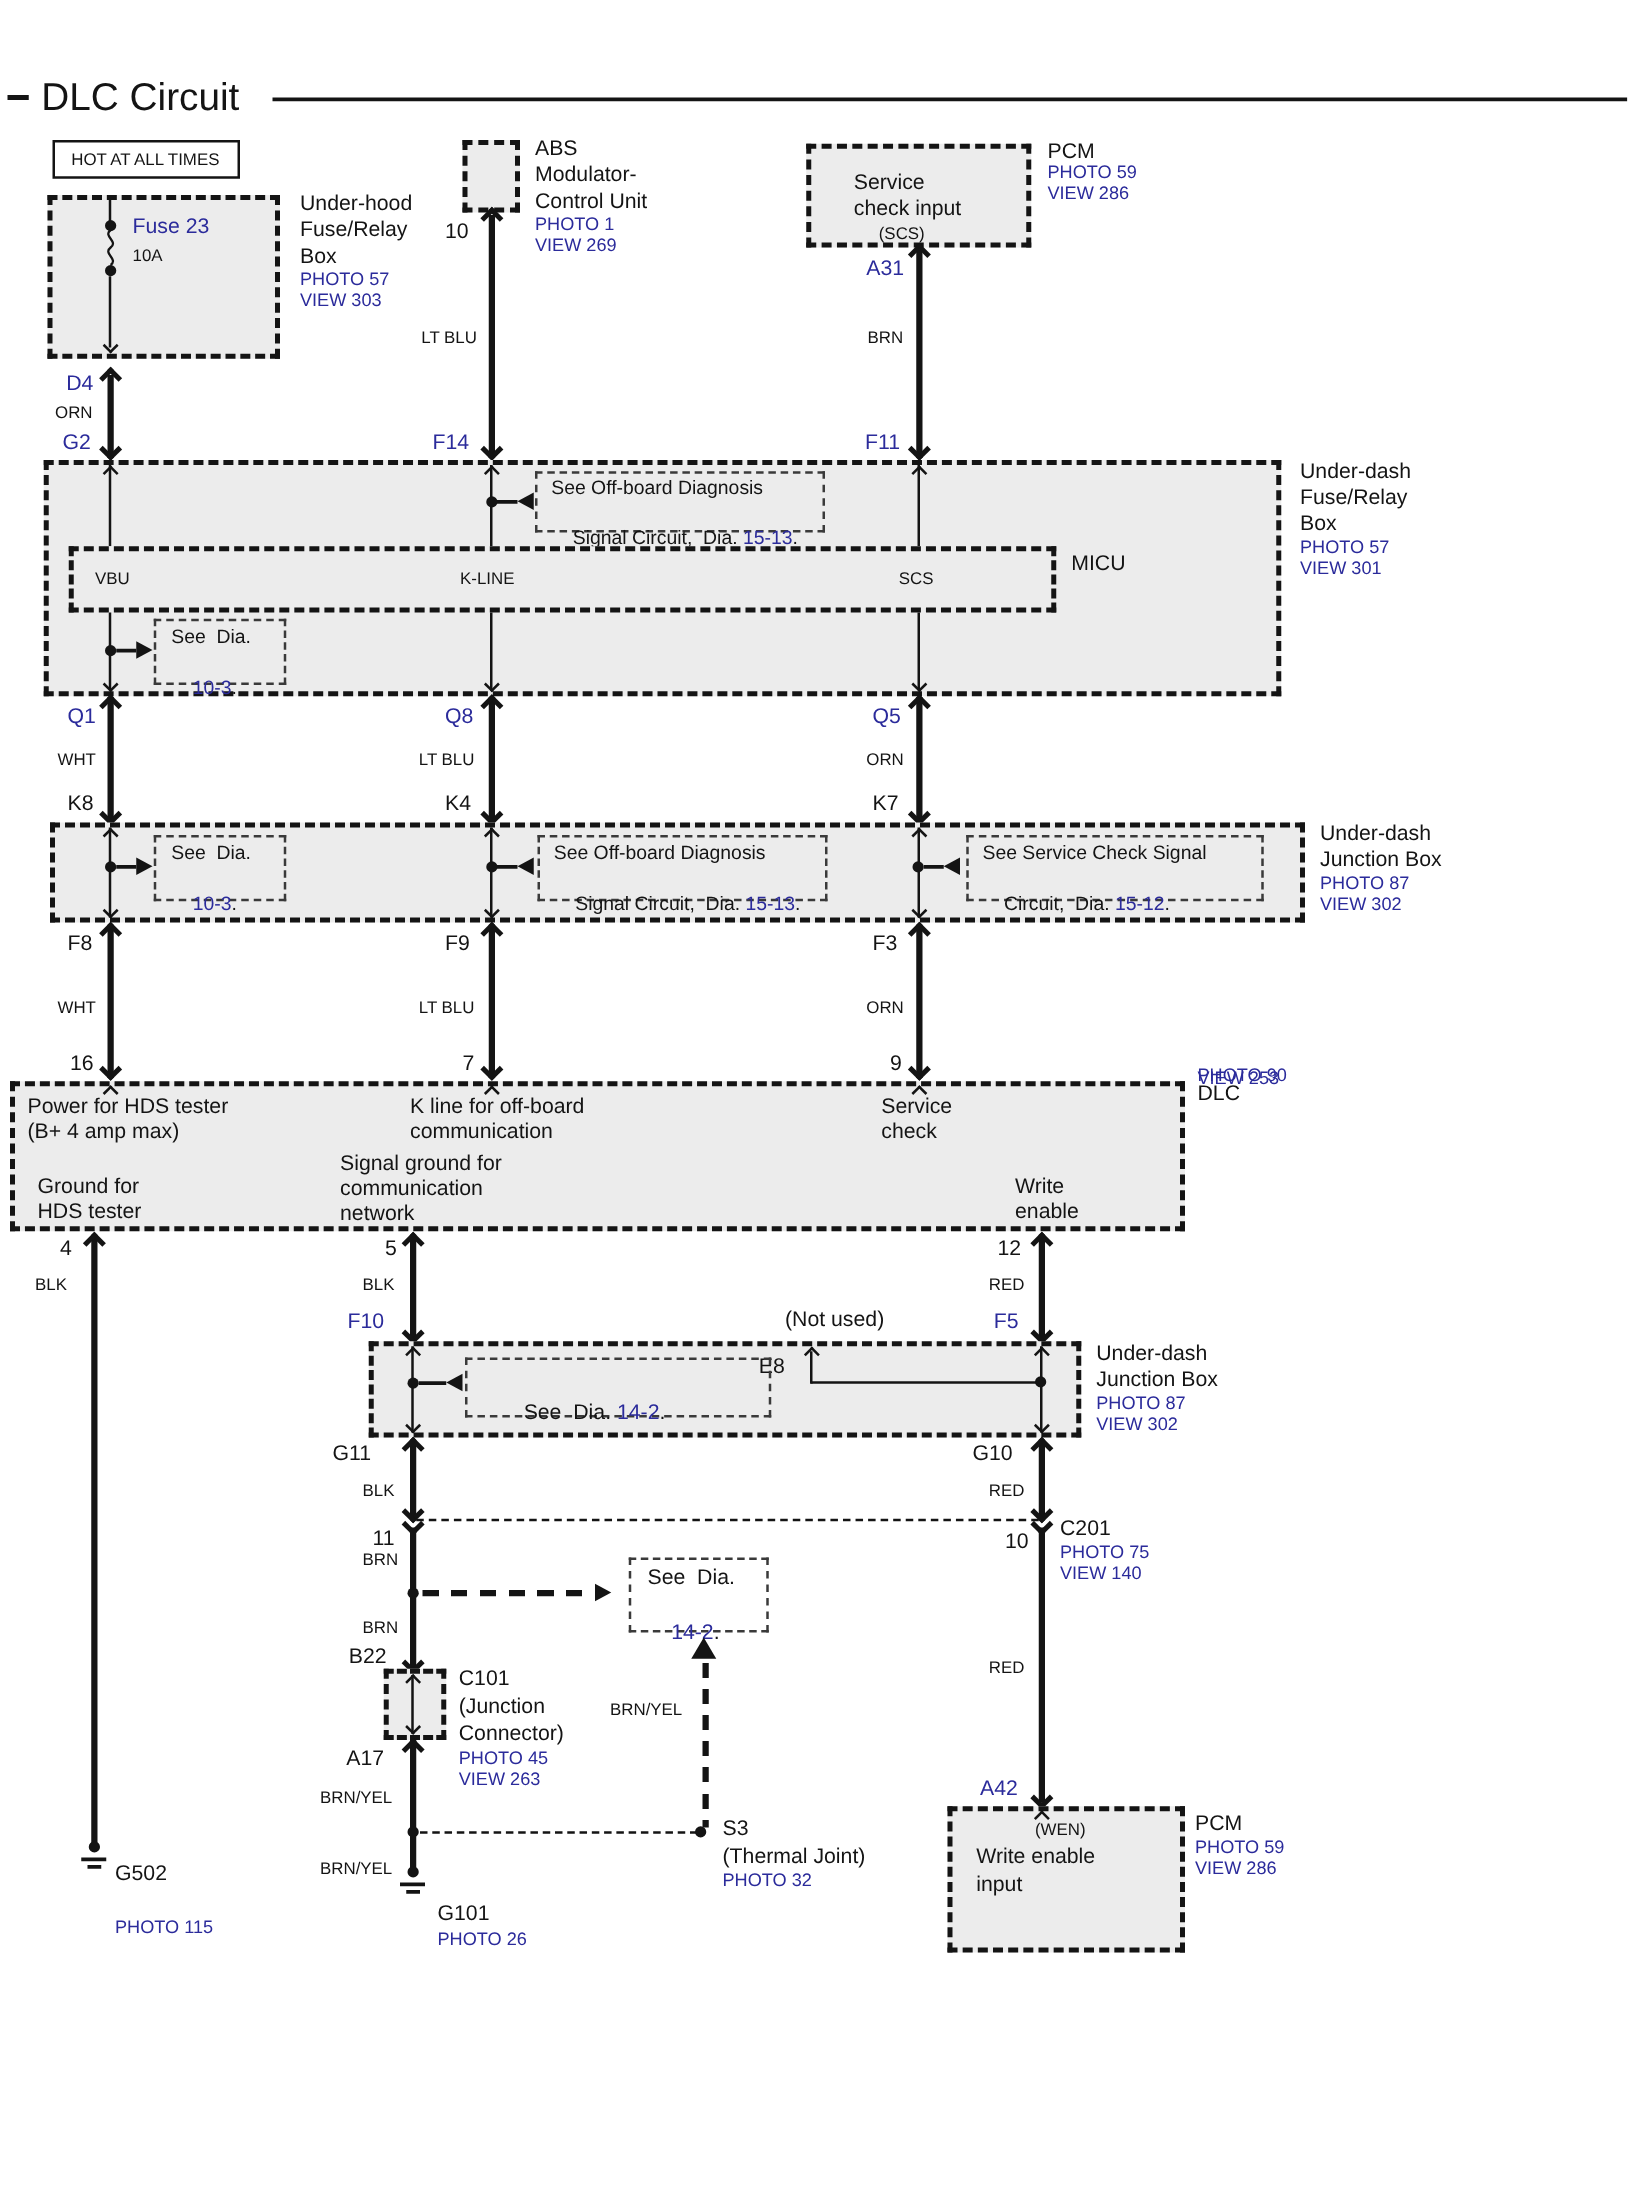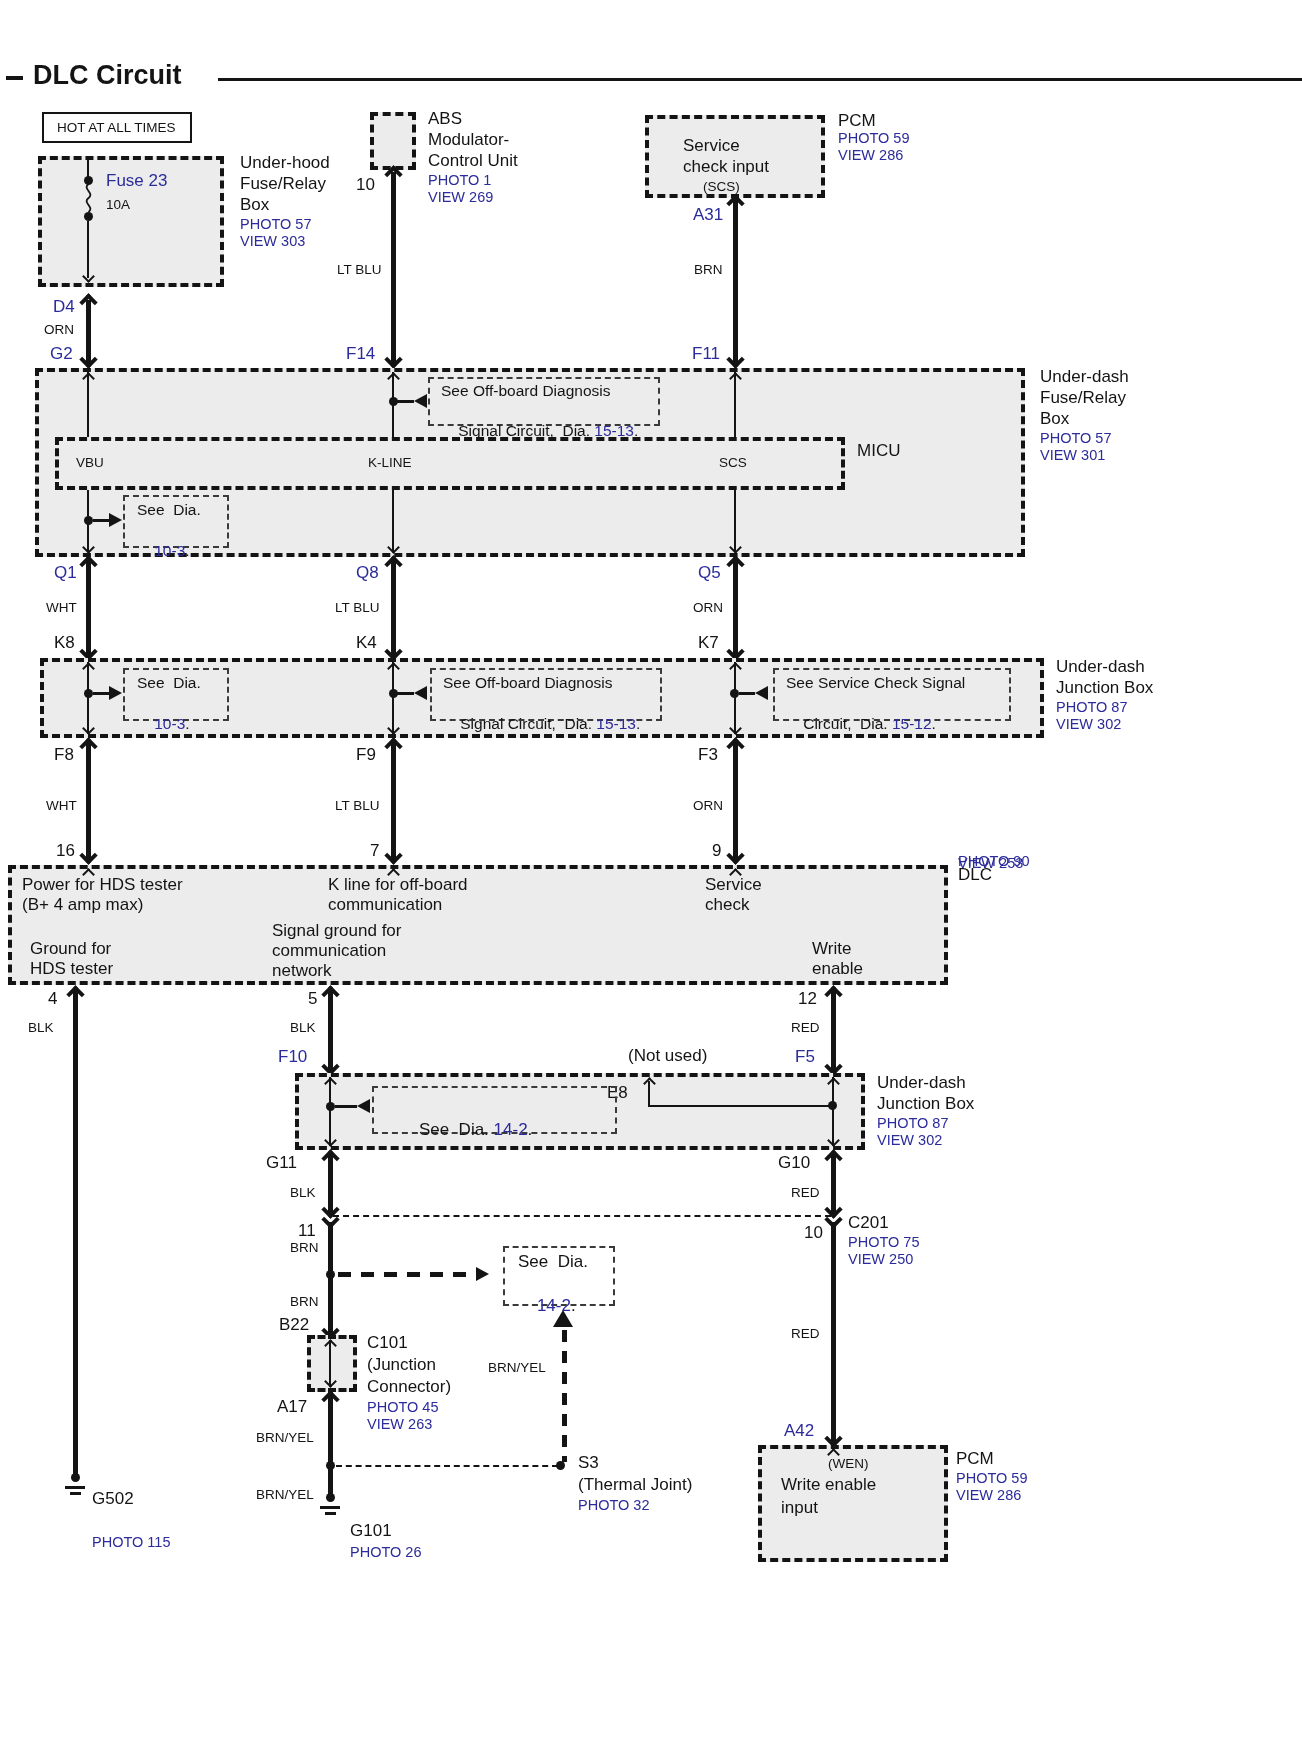--- a/index.html
+++ b/index.html
@@ -4,21 +4,21 @@
 <style>
   html,body{margin:0;padding:0;background:#fff}
   #canvas{position:relative;width:1302px;height:1751px;background:#ffffff;
           font-family:"Liberation Sans","DejaVu Sans",sans-serif;color:#141414;overflow:hidden}
   .abs{position:absolute;box-sizing:border-box}
   .txt{font-size:17px;line-height:21px;white-space:pre;color:#141414}
   .sm{font-size:13.5px;line-height:16px;white-space:pre;color:#141414}
   .pv{font-size:14.5px;line-height:17px;white-space:pre}
   .ref{font-size:15.5px;line-height:20px;white-space:pre}
   .big{font-size:38px;font-weight:bold;letter-spacing:-0.5px;white-space:pre}
-  .sub{font-size:27px;font-weight:bold;white-space:pre}
+  .sub{font-size:31px;font-weight:normal;white-space:pre}
   .blue{color:#2b2b9b}
   .dbox{border:4px dashed #141414;background:#ececec}
   .rbox{border:2px dashed #3a3a3a}
   .solidbox{border:2.5px solid #141414;background:#fff}
   .w{background:#141414}
   .dot{width:9px;height:9px;border-radius:50%;background:#141414}
   .fork-u{width:13px;height:13px;border-left:4px solid #141414;border-top:4px solid #141414;transform:rotate(45deg)}
   .fork-d{width:13px;height:13px;border-left:4px solid #141414;border-bottom:4px solid #141414;transform:rotate(-45deg)}
   .ar-u{width:9px;height:9px;border-left:2px solid #141414;border-top:2px solid #141414;transform:rotate(45deg)}
   .ar-d{width:9px;height:9px;border-left:2px solid #141414;border-bottom:2px solid #141414;transform:rotate(-45deg)}
@@ -293,21 +293,21 @@
 
   <div class="abs dashthin" style="left:333px;top:1215px;width:498px;height:0"></div>
   <div class="abs fork-d" style="left:324px;top:1203px"></div>
   <div class="abs fork-d" style="left:324px;top:1213px"></div>
   <div class="abs fork-d" style="left:827px;top:1203px"></div>
   <div class="abs fork-d" style="left:827px;top:1213px"></div>
   <div class="abs txt" style="left:298px;top:1220px">11</div>
   <div class="abs txt" style="left:804px;top:1222px">10</div>
   <div class="abs txt" style="left:848px;top:1212px">C201</div>
   <div class="abs pv blue" style="left:848px;top:1234px">PHOTO 75</div>
-  <div class="abs pv blue" style="left:848px;top:1251px">VIEW 250</div>
+  <div class="abs pv blue" style="left:848px;top:1251px">VIEW 140</div>
 
   <div class="abs w" style="left:328px;top:1222px;width:5px;height:113px"></div>
   <div class="abs sm" style="left:290px;top:1240px">BRN</div>
   <div class="abs dot" style="left:326px;top:1270px"></div>
   <div class="abs dashh" style="left:338px;top:1272px;width:138px;height:5px"></div>
   <div class="abs tri-r" style="left:476px;top:1267px"></div>
   <div class="abs rbox" style="left:503px;top:1246px;width:112px;height:60px"></div>
   <div class="abs txt" style="left:518px;top:1251px">See  Dia.</div>
   <div class="abs txt" style="left:518px;top:1274px">
     <span class="blue">14-2</span><span>.</span>

